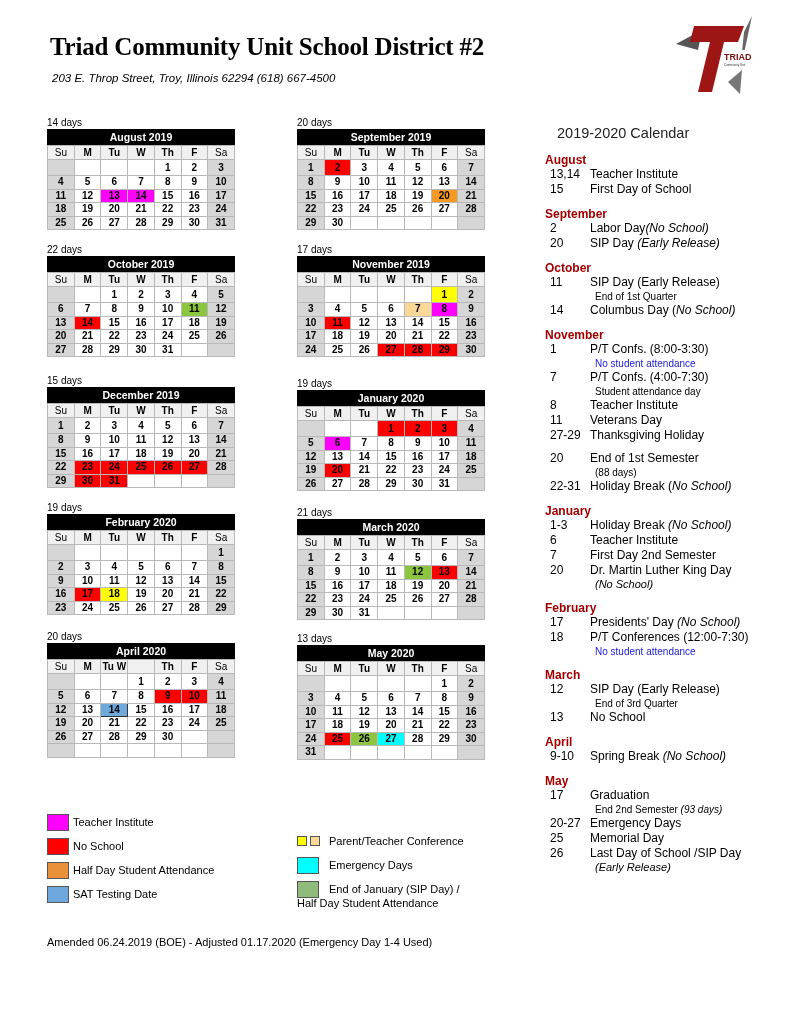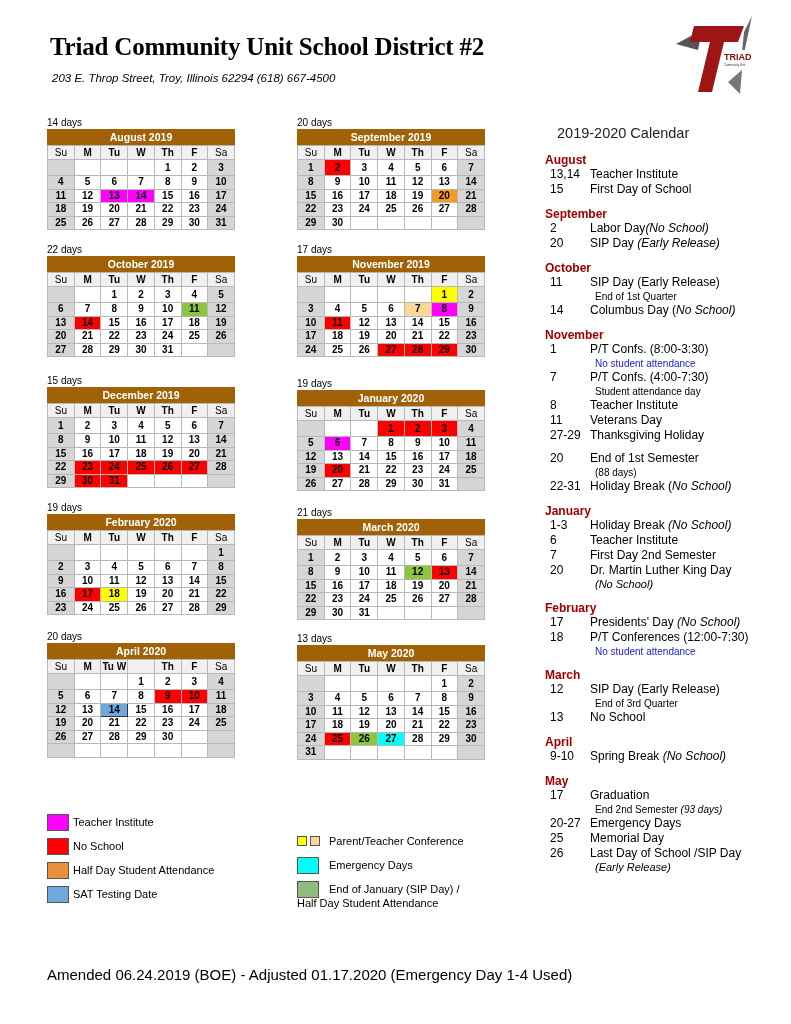--- a/index.html
+++ b/index.html
@@ -3,21 +3,21 @@
 <meta charset="utf-8">
 <style>
   * { box-sizing: border-box; margin: 0; padding: 0; }
   body { width: 791px; height: 1024px; background: #fff; font-family: "Liberation Sans", sans-serif; color: #000; position: relative; overflow: hidden; }
   .title { position: absolute; left: 50px; top: 33px; font-family: "Liberation Serif", serif; font-weight: bold; font-size: 25px; letter-spacing: -0.2px; }
   .address { position: absolute; left: 52px; top: 72px; font-style: italic; font-size: 11.5px; }
   .logo { position: absolute; left: 672px; top: 12px; width: 85px; height: 85px; }
 
   .cal { position: absolute; width: 188px; }
   .cal .days { font-size: 10px; height: 12px; line-height: 12px; }
-  .cal .mhead { background: #a16207; color: #fff; font-weight: bold; font-size: 10.5px; text-align: center; height: 16px; line-height: 16px; }
+  .cal .mhead { background: #000000; color: #fff; font-weight: bold; font-size: 10.5px; text-align: center; height: 16px; line-height: 16px; }
   .cal table { border-collapse: collapse; width: 188px; table-layout: fixed; }
   .cal td, .cal th { border: 1px solid #b8b8b8; text-align: center; font-size: 10px; height: 13.5px; line-height: 12px; padding: 0; }
   .cal th { font-weight: normal; background: #f0f0f0; height: 14px; }
   .cal th.b { font-weight: bold; }
   .cal td { font-weight: bold; background: #fff; }
   .cal td.we { background: #d6d6d6; }
   .cal td.tall, .cal td.blank-row { height: 16px; }
   .c-magenta { background: #ff00ff !important; }
   .c-red { background: #ff0000 !important; }
   .c-orange { background: #f59a23 !important; }
@@ -35,21 +35,21 @@
   .side .ev .t { flex: 1; }
   .side .sub { font-size: 10px; line-height: 13px; padding-left: 50px; }
   .side .blue { color: #1a1ad0; }
   .side i { font-style: italic; }
 
   .legend { position: absolute; font-size: 11px; }
   .legend .row { display: flex; align-items: center; height: 24px; }
   .legend .sw { width: 22px; height: 17px; border: 1px solid #555; margin-right: 4px; }
   .legend .sw-sm { width: 10px; height: 10px; border: 1px solid #555; margin-right: 3px; }
 
-  .footer { position: absolute; left: 47px; top: 966px; font-size: 15px; }
+  .footer { position: absolute; left: 47px; top: 936px; font-size: 11px; }
 </style>
 </head>
 <body>
 
 <div class="title">Triad Community Unit School District #2</div>
 <div class="address">203 E. Throp Street, Troy, Illinois 62294  (618) 667-4500</div>
 <div class="logo">
   <svg width="85" height="85" viewBox="0 0 85 85">
     <polygon points="4,32 30,18 26,38" fill="#555"></polygon>
     <polygon points="80,4 68,60 72,20" fill="#666"></polygon>

